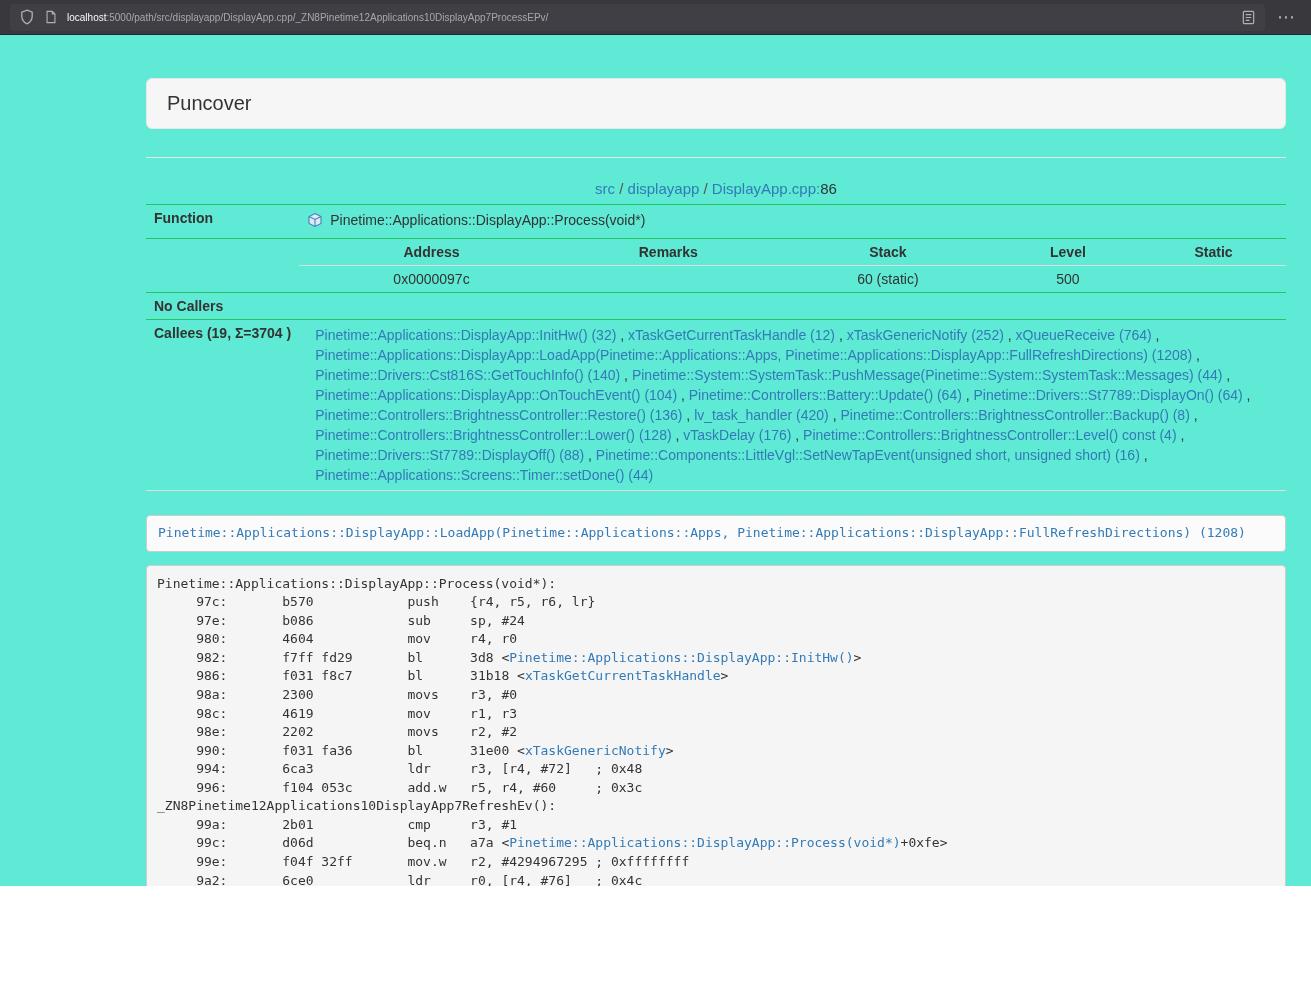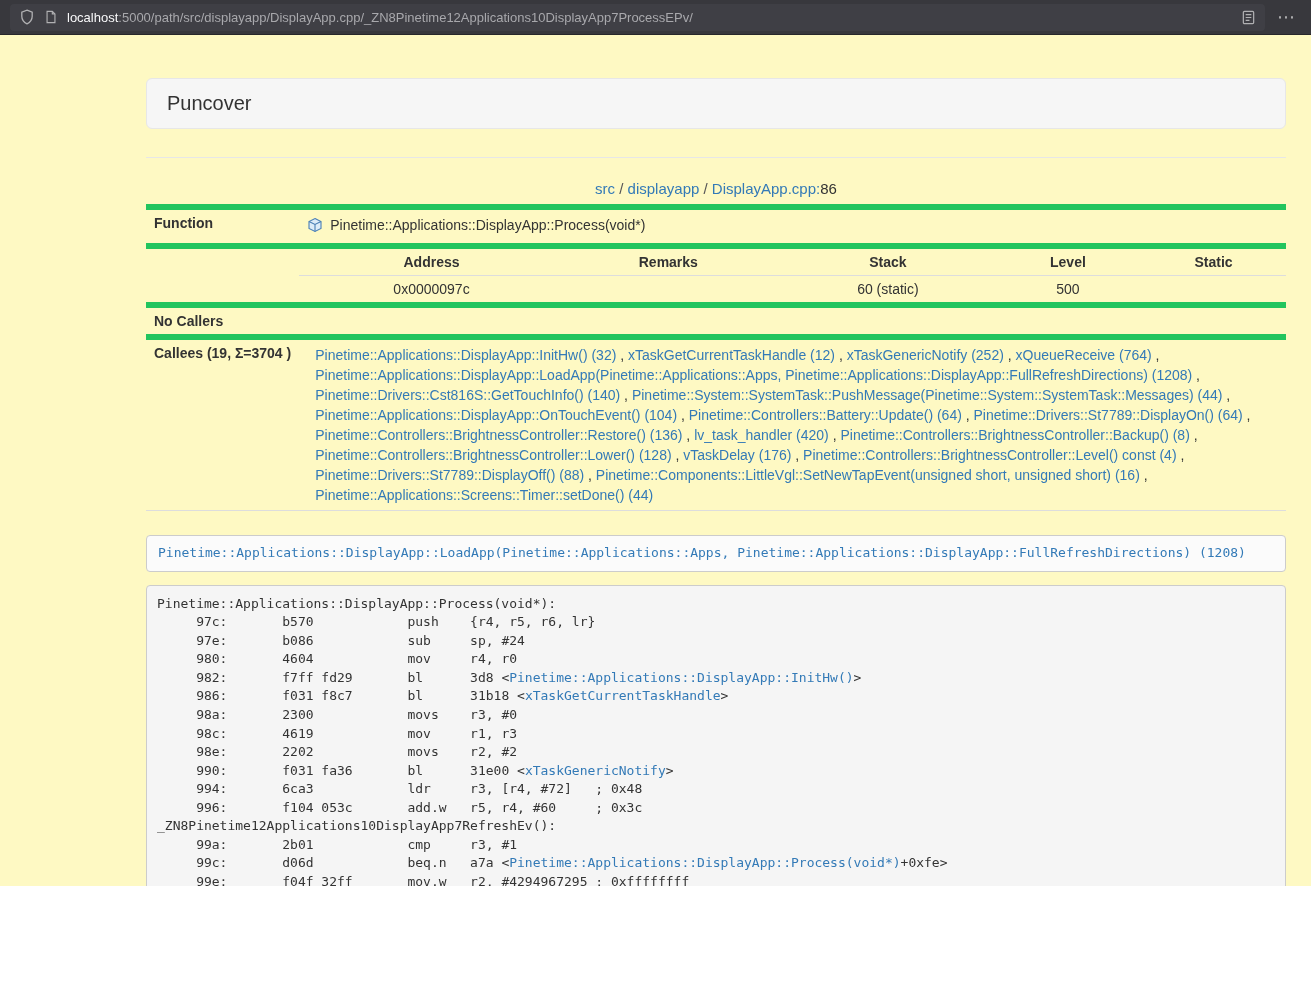--- a/index.html
+++ b/index.html
@@ -14,45 +14,45 @@
   
   .browser-bar {
     height: 35px; background: #38383d; border-bottom: 1px solid #27272b;
     display: flex; align-items: center; padding: 0 10px; gap: 6px;
   }
   .urlbar {
     flex: 1; min-width: 0; height: 27px; background: #3f3f45; border-radius: 4px;
     display: flex; align-items: center; padding: 0 9px; gap: 9px;
   }
   .icon-btn { display: flex; align-items: center; justify-content: center; flex: none; }
-  .url-text { flex: 1; min-width: 0; font-size: 13px; white-space: nowrap; overflow: hidden; }
+  .url-text { flex: 1; min-width: 0; font-size: 10px; white-space: nowrap; overflow: hidden; }
   .url-host { color: #f9f9fa; }
   .url-path { color: #a8a8ac; }
   .menu-btn { color: #b1b1b3; font-size: 18px; width: 30px; text-align: center; flex: none; line-height: 1; }
 
   
-  .page { height: 851px; overflow: hidden; background: #fef9c3; }
+  .page { height: 851px; overflow: hidden; background: #5eead4; }
   .container { margin-left: 146px; width: 1140px; padding-top: 43px; }
 
   .jumbo {
     background: #f6f6f6; border: 1px solid #e7e7e7; border-radius: 6px;
     padding: 13px 20px; font-size: 20px; color: #333;
   }
   hr.divider { border: 0; border-top: 1px solid #e7e7e7; margin: 28px 0 0; }
 
   .breadcrumb { margin: 22px 0 7px; font-size: 15px; text-align: center; }
   .breadcrumb a { color: #337ab7; text-decoration: none; }
   .breadcrumb .bc-sep { color: #555; }
 
   a { color: #337ab7; text-decoration: none; }
 
   table.main { width: 100%; border-collapse: collapse; border-bottom: 1px solid #ddd; margin-bottom: 24px; }
   table.main > tbody > tr > th,
   table.main > tbody > tr > td {
-    border-top: 6px solid #22c55e; padding: 5px 8px;
+    border-top: 1px solid #22c55e; padding: 5px 8px;
     text-align: left; vertical-align: top; font-size: 14px;
   }
   th.lbl { width: 150px; font-weight: 700; padding-left: 12px; white-space: nowrap; }
 
   .fn-cell { line-height: 20px; }
   .fn-icon { display: inline-block; vertical-align: -3px; margin-right: 7px; }
 
   td.stats-cell { padding: 0 !important; }
   table.stats { width: 100%; border-collapse: collapse; }
   table.stats th, table.stats td { padding: 5px 8px 5px 16px; text-align: center; font-size: 14px; }

